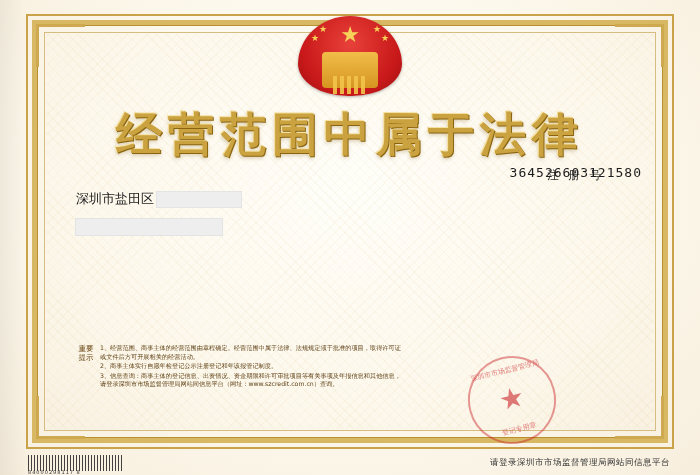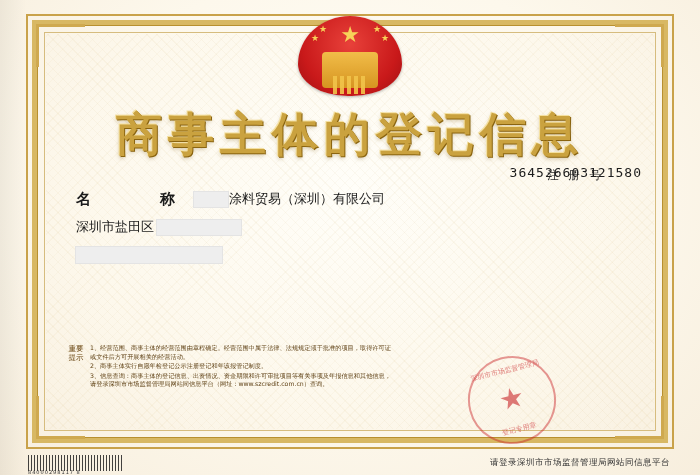--- a/index.html
+++ b/index.html
@@ -132,21 +132,21 @@
     box-shadow:0 0 0 1px #e4e4e4;
     vertical-align:middle;
   }
   .r-name{width:34px;height:15px;margin-right:1px;}
   .r-addr{width:84px;height:15px;margin-left:3px;}
   .r-rep{width:120px;height:16px;}
   .r-date{width:146px;height:16px;}
 
   
   .notes{
-    position:absolute;left:66px;top:344px;width:330px;
+    position:absolute;left:76px;top:344px;width:330px;
     display:flex;gap:4px;
   }
   .notes .vlabel{
     flex:0 0 20px;font-size:7.5px;line-height:9px;color:#6d4a17;
     text-align:center;letter-spacing:0;
   }
   .notes .ntext{
     flex:1;font-size:6.2px;line-height:8.6px;color:#5d3f13;
   }
   .notes .ntext div{margin-bottom:1px;}
@@ -228,33 +228,27 @@
       <span class="s1">★</span>
         <span class="s2">★</span>
       <span class="s3">★</span>
         <span class="s4">★</span>
     </div>
     <div class="bigstar">★</div>
     <div class="gear"></div>
     <div class="pillars"></div>
   </div>
 
-  <div class="title">商事主体的登记信息</div>
+  <div class="title">经营范围中属于法律</div>
 
   <div class="regrow">注 册 号</div>
   <div class="regno" style="right:58px;top:165px;">364526603121580</div>
 
   <div class="fields">
 
-    <div class="row">
-      <div class="flabel">名　　　称</div>
-      <div class="fvalue">
-        <span class="redact r-name"></span><span>涂料贸易（深圳）有限公司</span>
-      </div>
-    </div>
 
 
     <div class="row">
       <div class="fvalue">
         <span>深圳市盐田区</span><span class="redact r-addr"></span>
       </div>
     </div>
 
 
     <div class="row">

